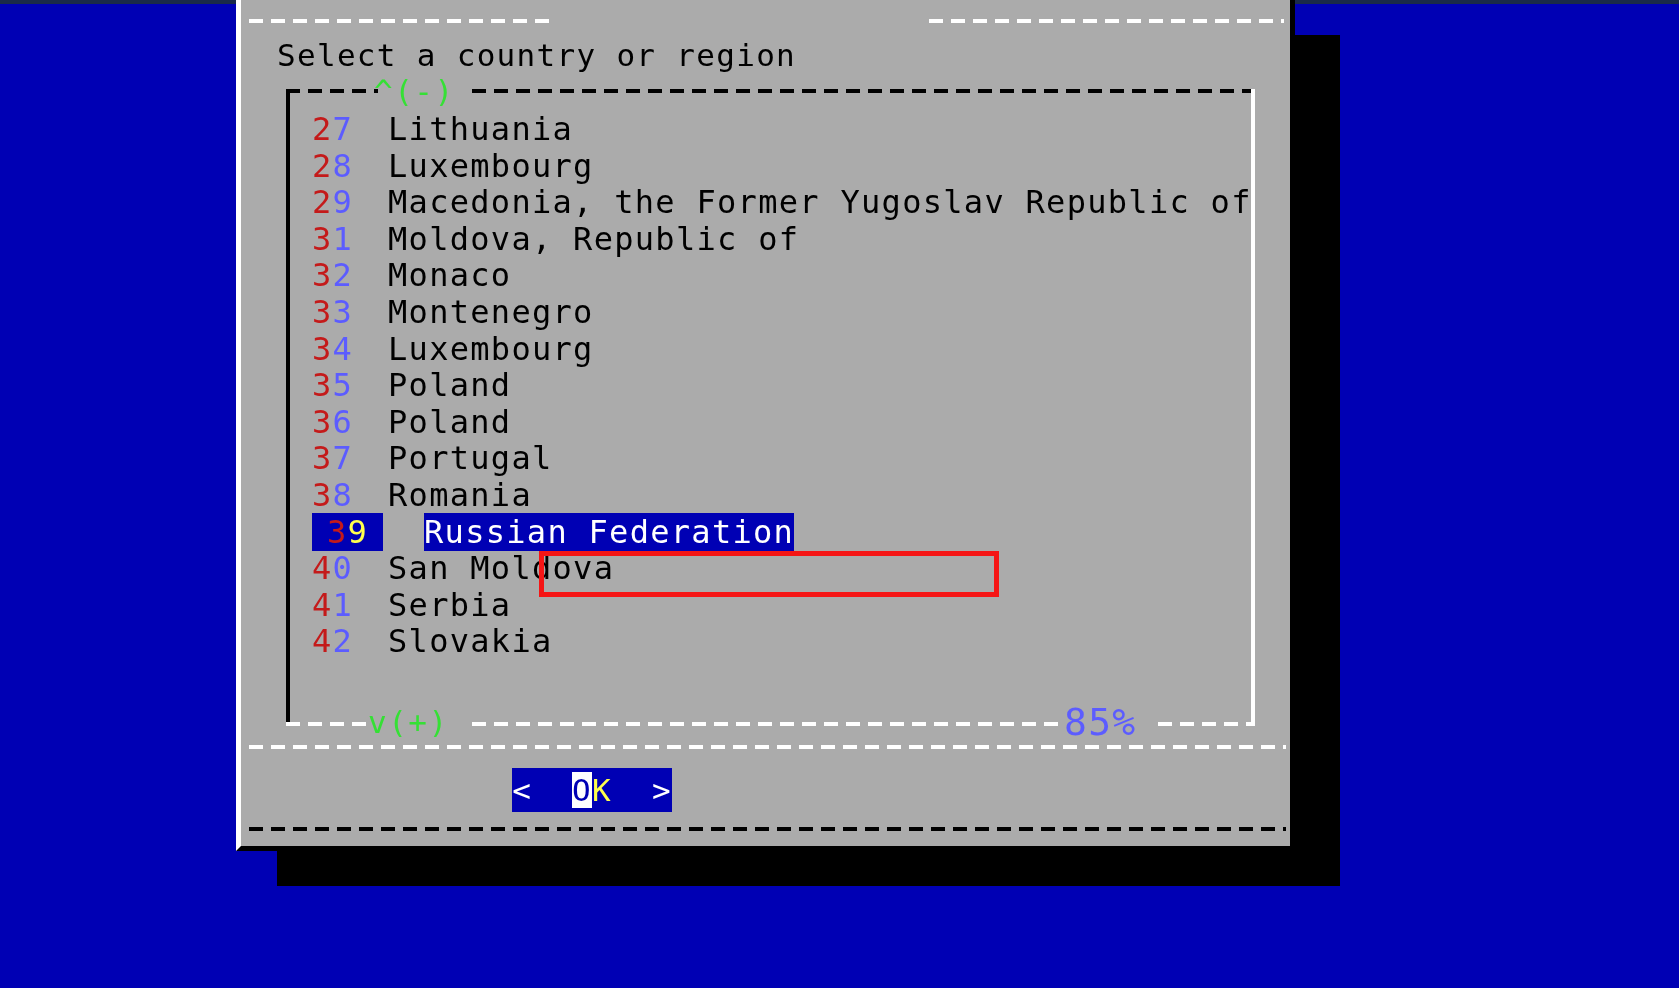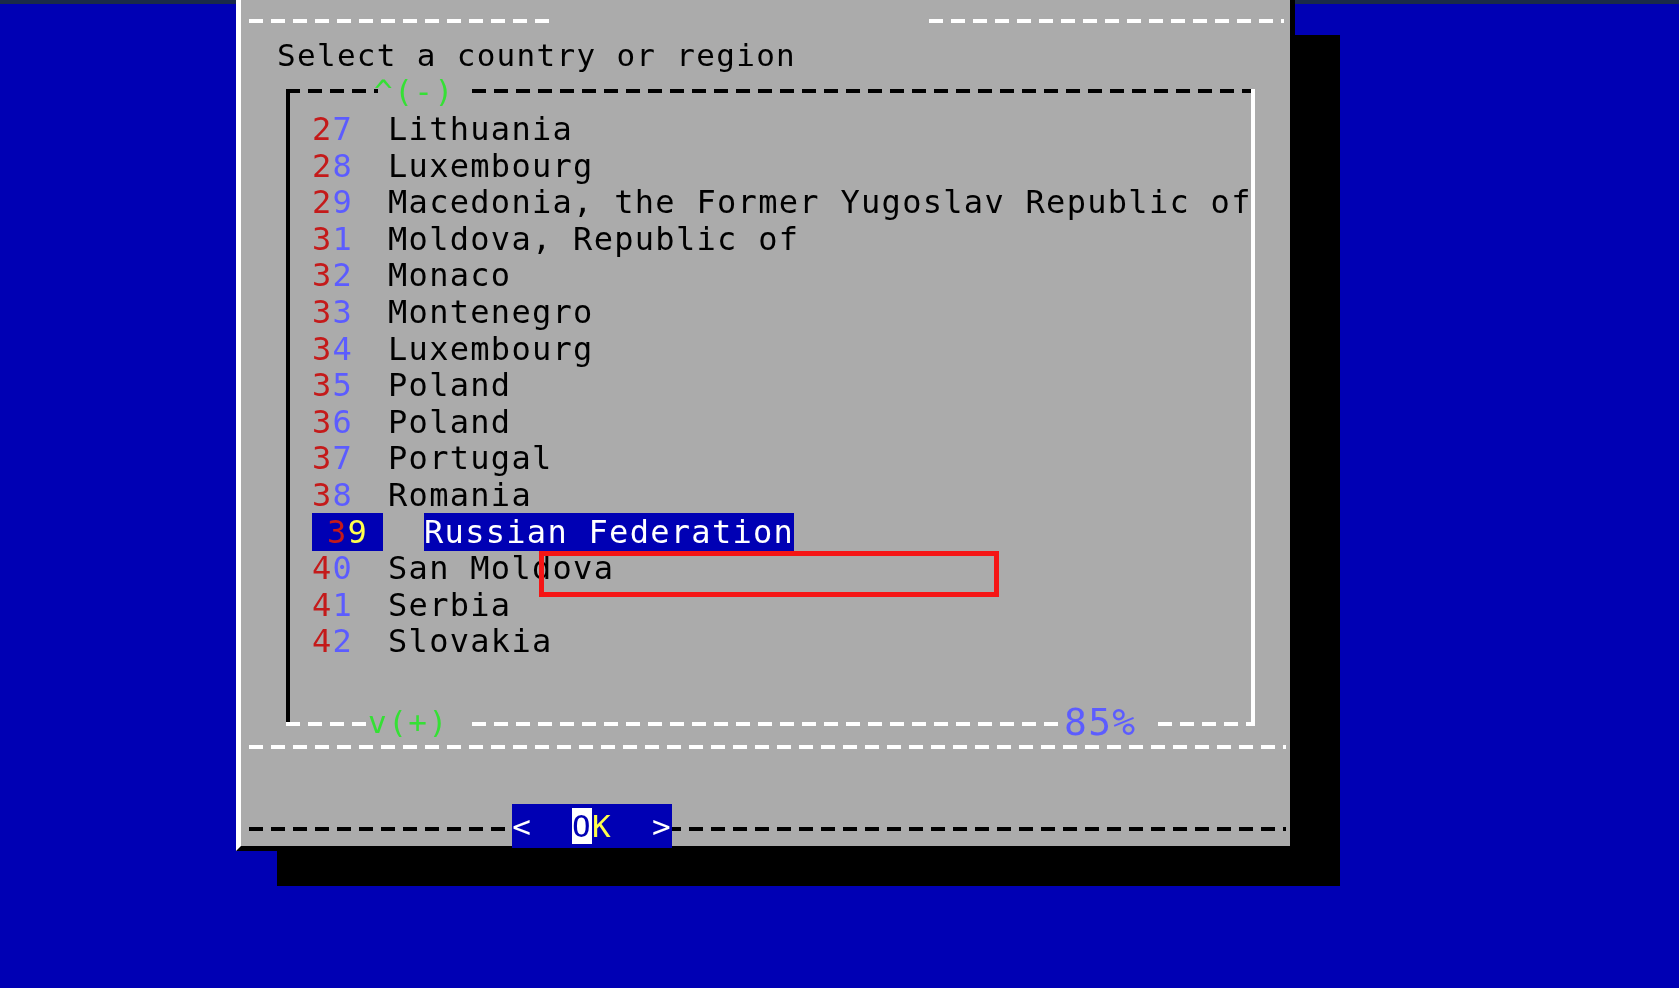--- a/index.html
+++ b/index.html
@@ -230,21 +230,21 @@
     left: 8px;
     top: 827px;
     width: 1037px;
     height: 4px;
   }
 
   
   #buttonbar {
     position: absolute;
     left: 0px;
-    top: 804px;
+    top: 768px;
     width: 1005px;
     height: 44px;
   }
   .btn {
     position: absolute;
     font-size: 31px;
     line-height: 44px;
     letter-spacing: 1.3px;
     white-space: pre;
     height: 44px;

